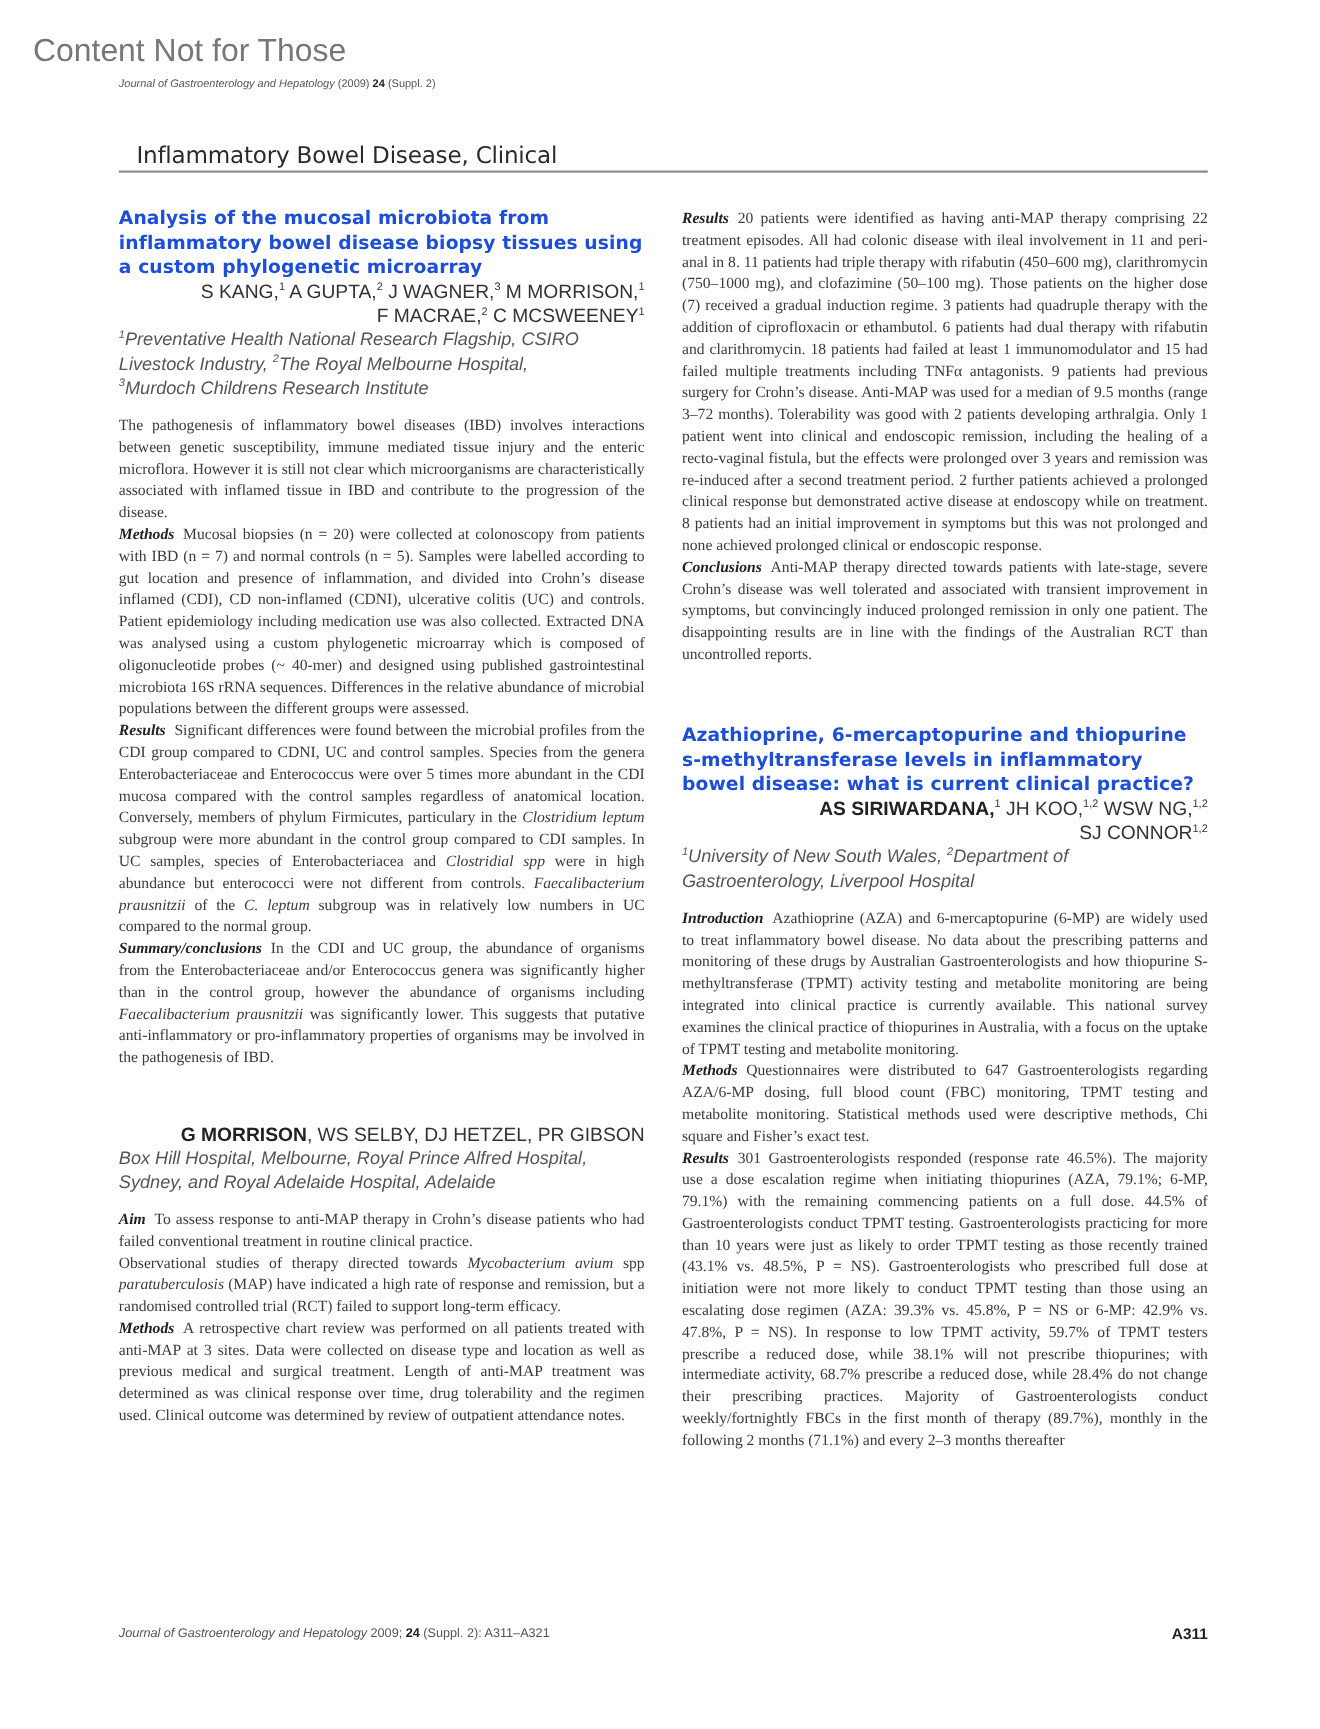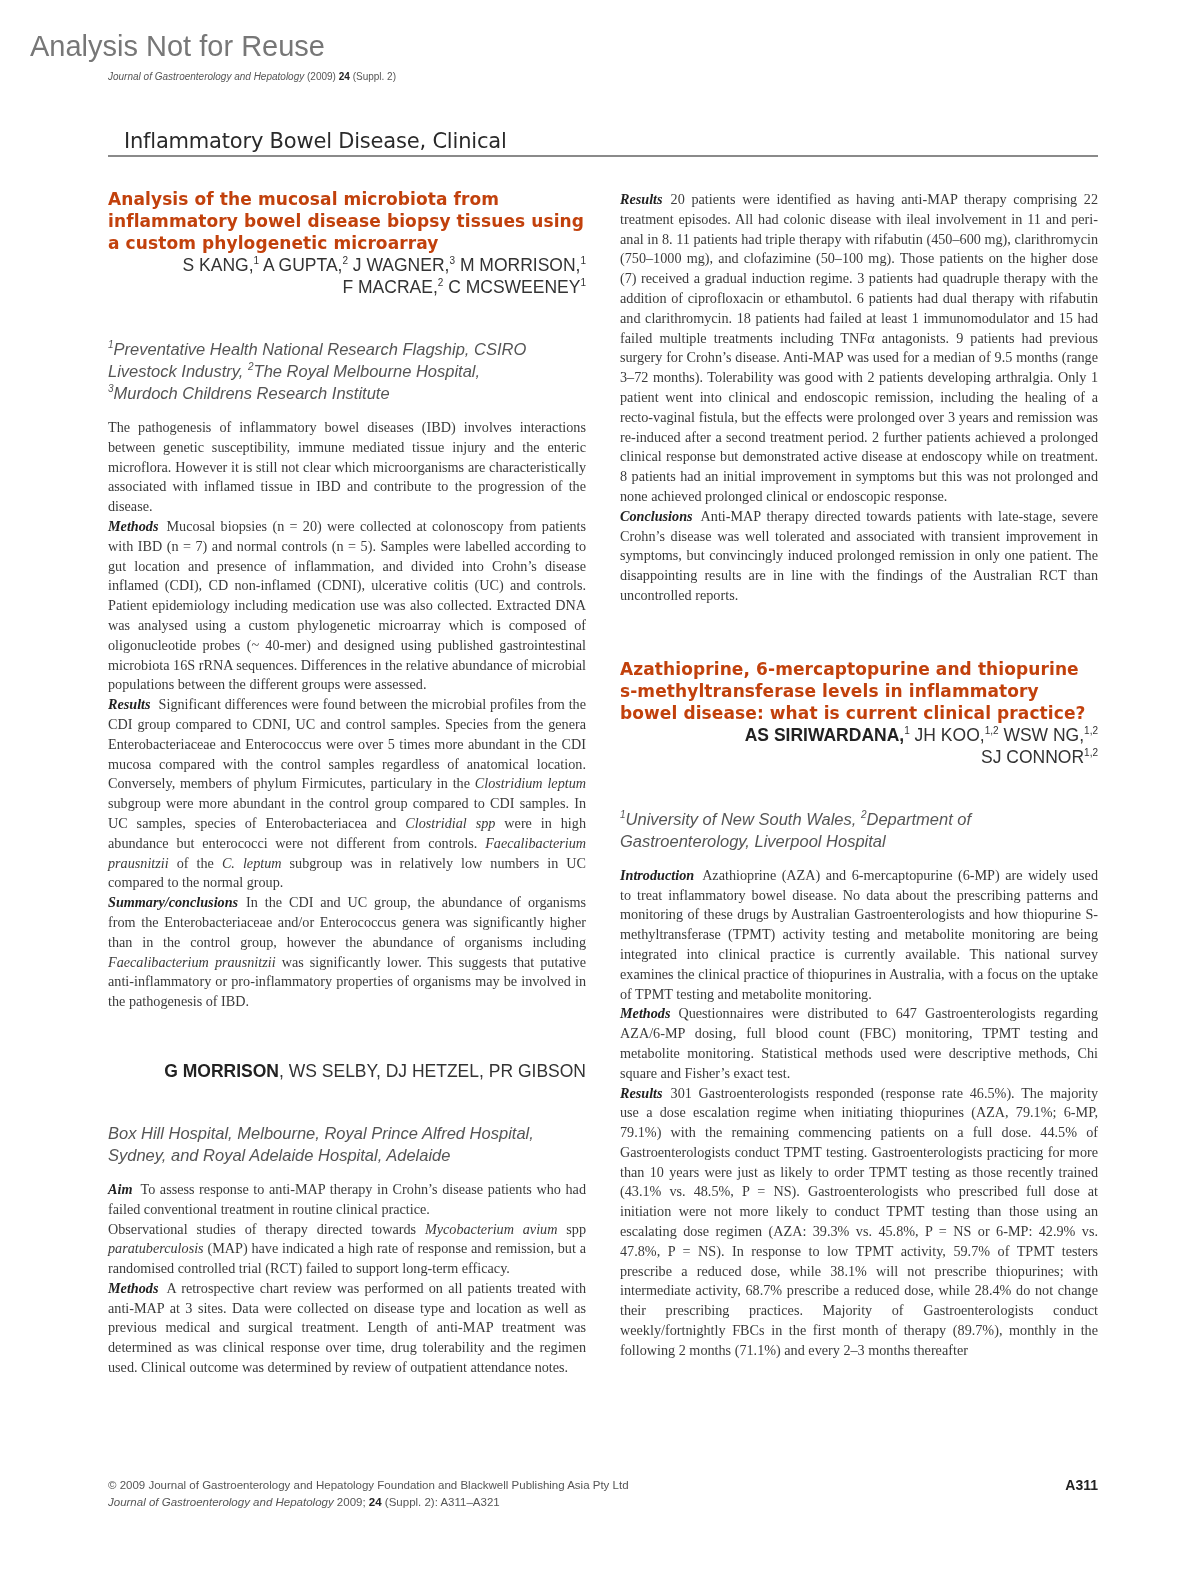--- a/index.html
+++ b/index.html
@@ -6,39 +6,39 @@
   body { width: 1200px; height: 1572px; position: relative; overflow: hidden; color: #2a2a2a; }
   .watermark { position: absolute; left: 30px; top: 30px; font-family: "Liberation Sans", sans-serif; font-size: 29px; color: #777777; }
   .journal-hdr { position: absolute; left: 108px; top: 71px; font-family: "Liberation Sans", sans-serif; font-size: 10px; color: #555; }
   .journal-hdr i { font-style: italic; }
   .journal-hdr b { font-weight: bold; color: #222; }
   .section-title { position: absolute; left: 124px; top: 129px; font-family: "DejaVu Sans", sans-serif; font-size: 21px; color: #2a2a2a; letter-spacing: -0.2px; }
   .section-rule { position: absolute; left: 108px; top: 155px; width: 990px; height: 2px; background: #8a8a8a; }
   .col { position: absolute; width: 478px; }
   .col-left { left: 108px; top: 188px; }
   .col-right { left: 620px; top: 190px; }
-  .abs-title { font-family: "DejaVu Sans", sans-serif; font-weight: bold; font-size: 17px; line-height: 22px; color: #c2410c; letter-spacing: 0.1px; }
+  .abs-title { font-family: "DejaVu Sans", sans-serif; font-weight: bold; font-size: 17px; line-height: 22px; color: #1d4ed8; letter-spacing: 0.1px; }
   .abs-authors { font-family: "Liberation Sans", sans-serif; font-size: 17.5px; line-height: 22px; color: #333; text-align: right; }
   .abs-authors b { font-weight: bold; color: #222; }
   .abs-authors sup, .abs-affil sup { font-size: 10px; vertical-align: 7px; line-height: 0; }
-  .abs-affil { font-family: "Liberation Sans", sans-serif; font-style: italic; font-size: 16.5px; line-height: 22px; color: #555; margin-bottom: 14px; margin-top: 40px; }
+  .abs-affil { font-family: "Liberation Sans", sans-serif; font-style: italic; font-size: 16.5px; line-height: 22px; color: #555; margin-bottom: 14px; }
   .para { font-family: "Liberation Serif", serif; font-size: 14.2px; line-height: 19.8px; text-align: justify; color: #3a3a3a; margin: 0; }
   .para .lbl { font-weight: bold; font-style: italic; color: #222; margin-right: 8px; }
   .para i { font-style: italic; }
   .spacer-a { height: 48px; }
   .spacer-b { height: 52px; }
   .footer { position: absolute; left: 108px; top: 1477px; width: 990px; font-family: "Liberation Sans", sans-serif; font-size: 11.5px; color: #555; line-height: 17px; }
   .footer .pg { position: absolute; right: 0; top: 0; font-weight: bold; font-size: 14px; color: #222; }
   .footer i { font-style: italic; }
   .footer b { font-weight: bold; color: #222; }
 </style>
 </head>
 <body>
 
-<div class="watermark">Analysis Not for Reuse</div>
+<div class="watermark">Content Not for Those</div>
 
 <div class="journal-hdr"><i>Journal of Gastroenterology and Hepatology</i> <span>(2009)</span> <b>24</b> <span>(Suppl. 2)</span></div>
 
 <div class="section-title">Inflammatory Bowel Disease, Clinical</div>
 <div class="section-rule"></div>
 
 <div class="col col-left">
 
   <div>
     <div class="abs-title">Analysis of the mucosal microbiota from inflammatory bowel disease biopsy tissues using a custom phylogenetic microarray</div>
@@ -76,16 +76,15 @@
     <div class="abs-authors"><b>AS SIRIWARDANA,</b><sup>1</sup> <span>JH KOO,</span><sup>1,2</sup> <span>WSW NG,</span><sup>1,2</sup><br><span>SJ CONNOR</span><sup>1,2</sup></div>
     <div class="abs-affil"><sup>1</sup><span>University of New South Wales,</span> <sup>2</sup><span>Department of Gastroenterology, Liverpool Hospital</span></div>
 
     <p class="para"><span class="lbl">Introduction</span><span>Azathioprine (AZA) and 6-mercaptopurine (6-MP) are widely used to treat inflammatory bowel disease. No data about the prescribing patterns and monitoring of these drugs by Australian Gastroenterologists and how thiopurine S-methyltransferase (TPMT) activity testing and metabolite monitoring are being integrated into clinical practice is currently available. This national survey examines the clinical practice of thiopurines in Australia, with a focus on the uptake of TPMT testing and metabolite monitoring.</span></p>
     <p class="para"><span class="lbl">Methods</span><span>Questionnaires were distributed to 647 Gastroenterologists regarding AZA/6-MP dosing, full blood count (FBC) monitoring, TPMT testing and metabolite monitoring. Statistical methods used were descriptive methods, Chi square and Fisher’s exact test.</span></p>
     <p class="para"><span class="lbl">Results</span><span>301 Gastroenterologists responded (response rate 46.5%). The majority use a dose escalation regime when initiating thiopurines (AZA, 79.1%; 6-MP, 79.1%) with the remaining commencing patients on a full dose. 44.5% of Gastroenterologists conduct TPMT testing. Gastroenterologists practicing for more than 10 years were just as likely to order TPMT testing as those recently trained (43.1% vs. 48.5%, P = NS). Gastroenterologists who prescribed full dose at initiation were not more likely to conduct TPMT testing than those using an escalating dose regimen (AZA: 39.3% vs. 45.8%, P = NS or 6-MP: 42.9% vs. 47.8%, P = NS). In response to low TPMT activity, 59.7% of TPMT testers prescribe a reduced dose, while 38.1% will not prescribe thiopurines; with intermediate activity, 68.7% prescribe a reduced dose, while 28.4% do not change their prescribing practices. Majority of Gastroenterologists conduct weekly/fortnightly FBCs in the first month of therapy (89.7%), monthly in the following 2 months (71.1%) and every 2–3 months thereafter</span></p>
   </div>
 </div>
 
 <div class="footer">
-  <div>© 2009 Journal of Gastroenterology and Hepatology Foundation and Blackwell Publishing Asia Pty Ltd</div>
   <div><i>Journal of Gastroenterology and Hepatology</i><span> 2009; </span><b>24</b><span> (Suppl. 2): A311–A321</span></div>
   <div class="pg">A311</div>
 </div>
 
 </body></html>

